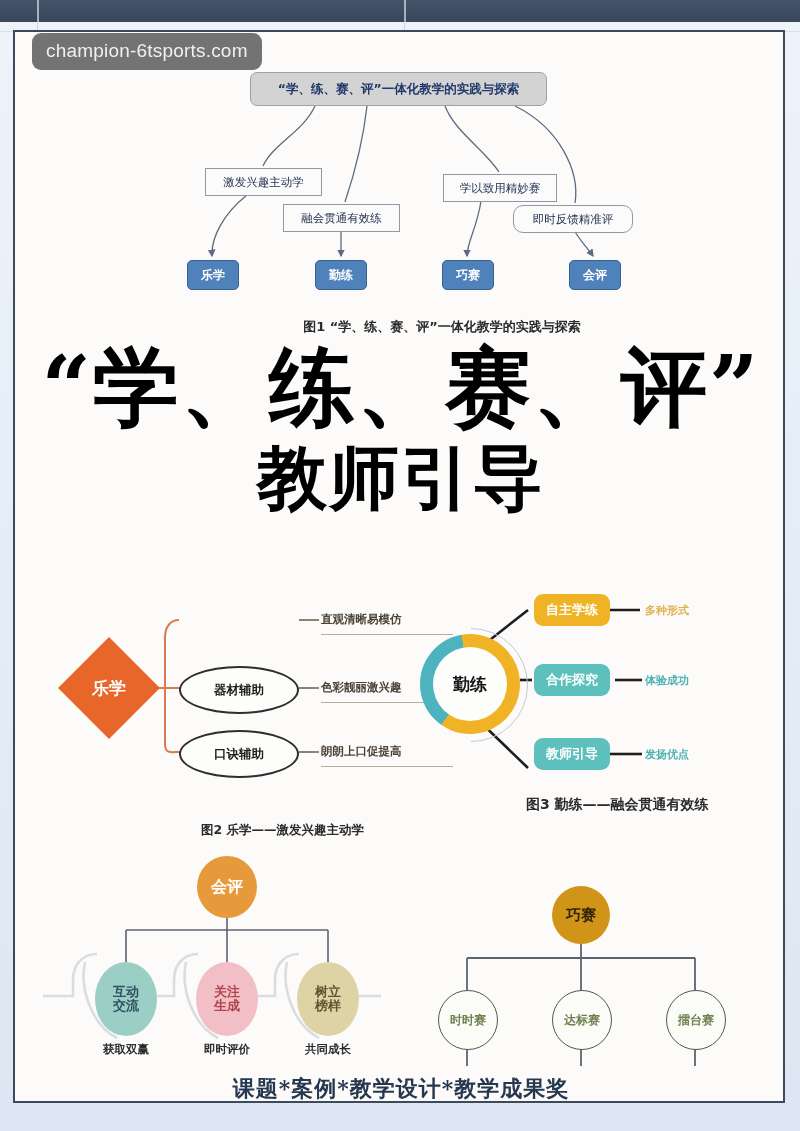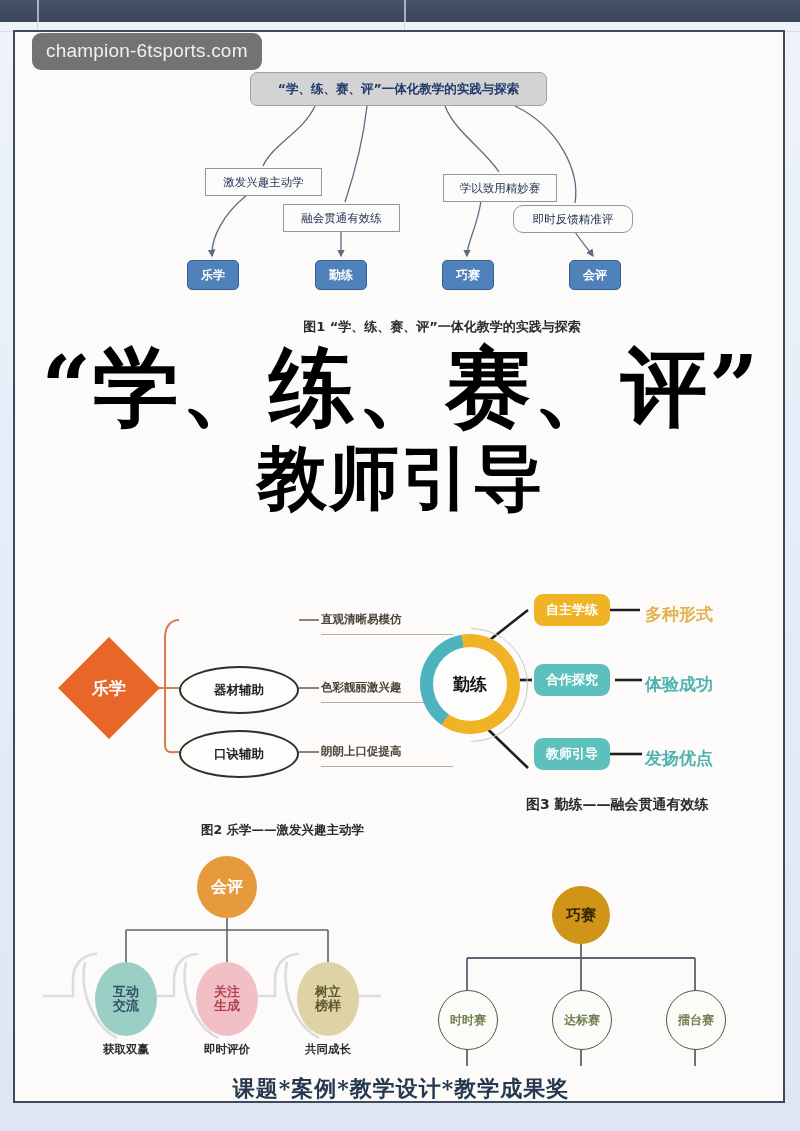--- a/index.html
+++ b/index.html
@@ -152,21 +152,21 @@
   #fig3 .pill{
     position:absolute;left:124px;height:32px;border-radius:9px;
     display:flex;align-items:center;justify-content:center;
     color:#fff;font-size:13px;font-weight:bold;white-space:nowrap;padding:0 12px;
     font-family:"DejaVu Sans","Liberation Sans",sans-serif;
   }
   #fig3 .p1{top:22px;background:#f0b326;}
   #fig3 .p2{top:92px;background:#5ec0bd;}
   #fig3 .p3{top:166px;background:#5ec0bd;}
   #fig3 .rlabel{
-    position:absolute;left:235px;font-size:17px;font-weight:bold;white-space:nowrap;
+    position:absolute;left:235px;font-size:11px;font-weight:bold;white-space:nowrap;
     font-family:"DejaVu Sans","Liberation Sans",sans-serif;
   }
   #fig3 .q1{top:31px;color:#e2b24e;}
   #fig3 .q2{top:101px;color:#4eb2b0;}
   #fig3 .q3{top:175px;color:#4eb2b0;}
   #cap3{left:470px;top:764px;font-size:14px;}
 
   
   #fig4{left:18px;top:818px;width:380px;height:220px;}
   #fig4 .top-ell{

